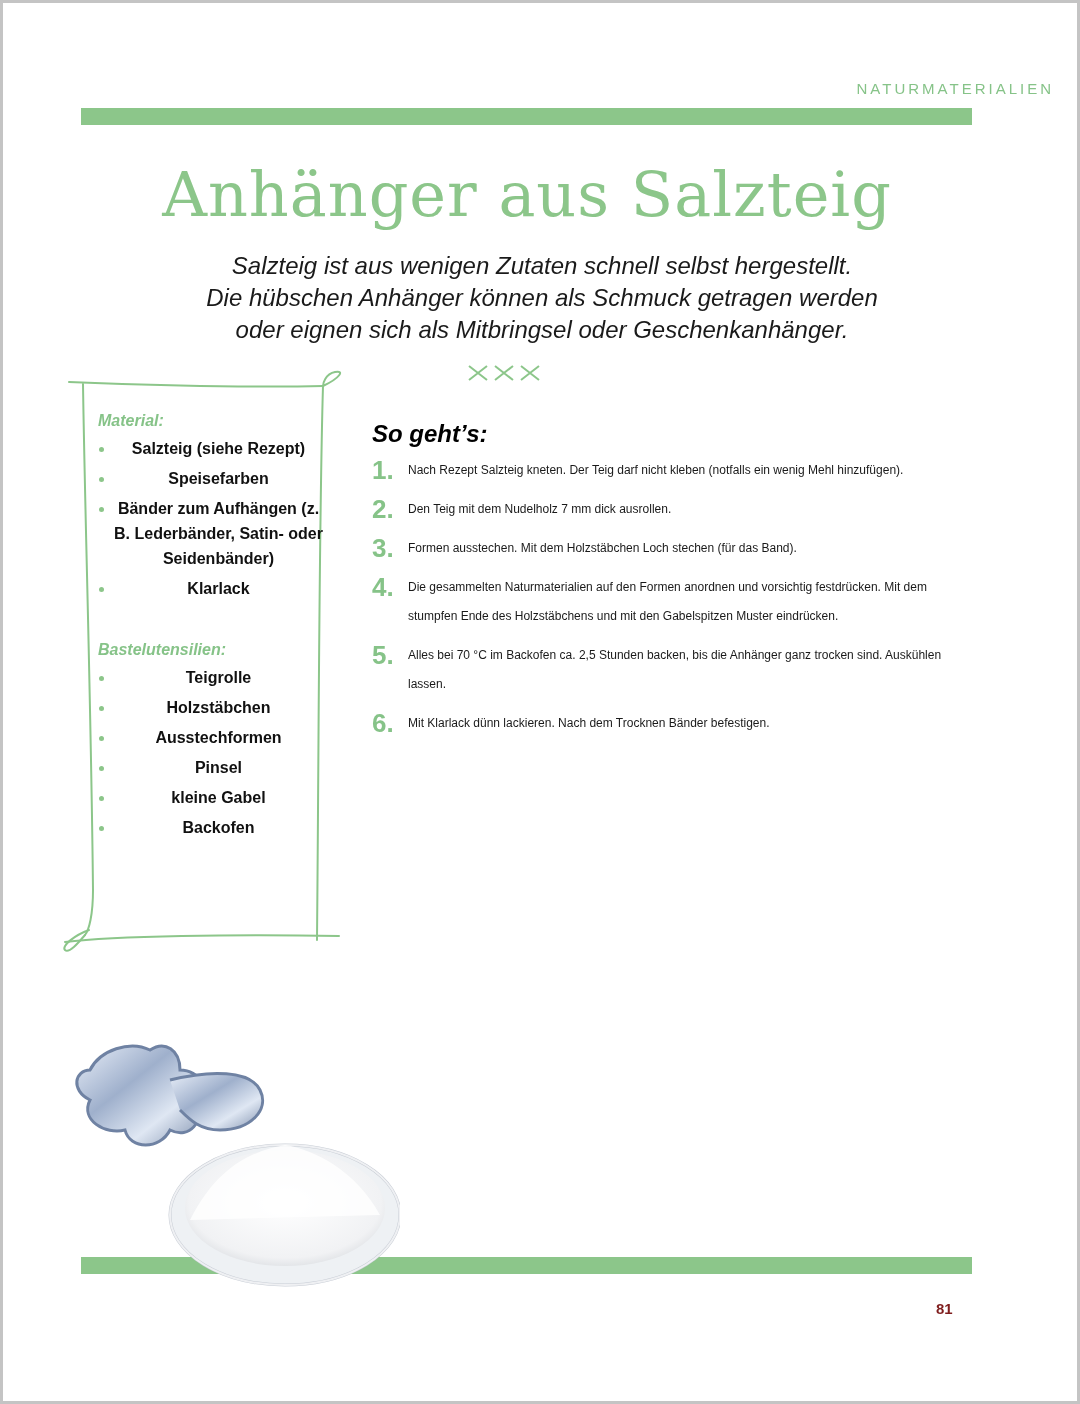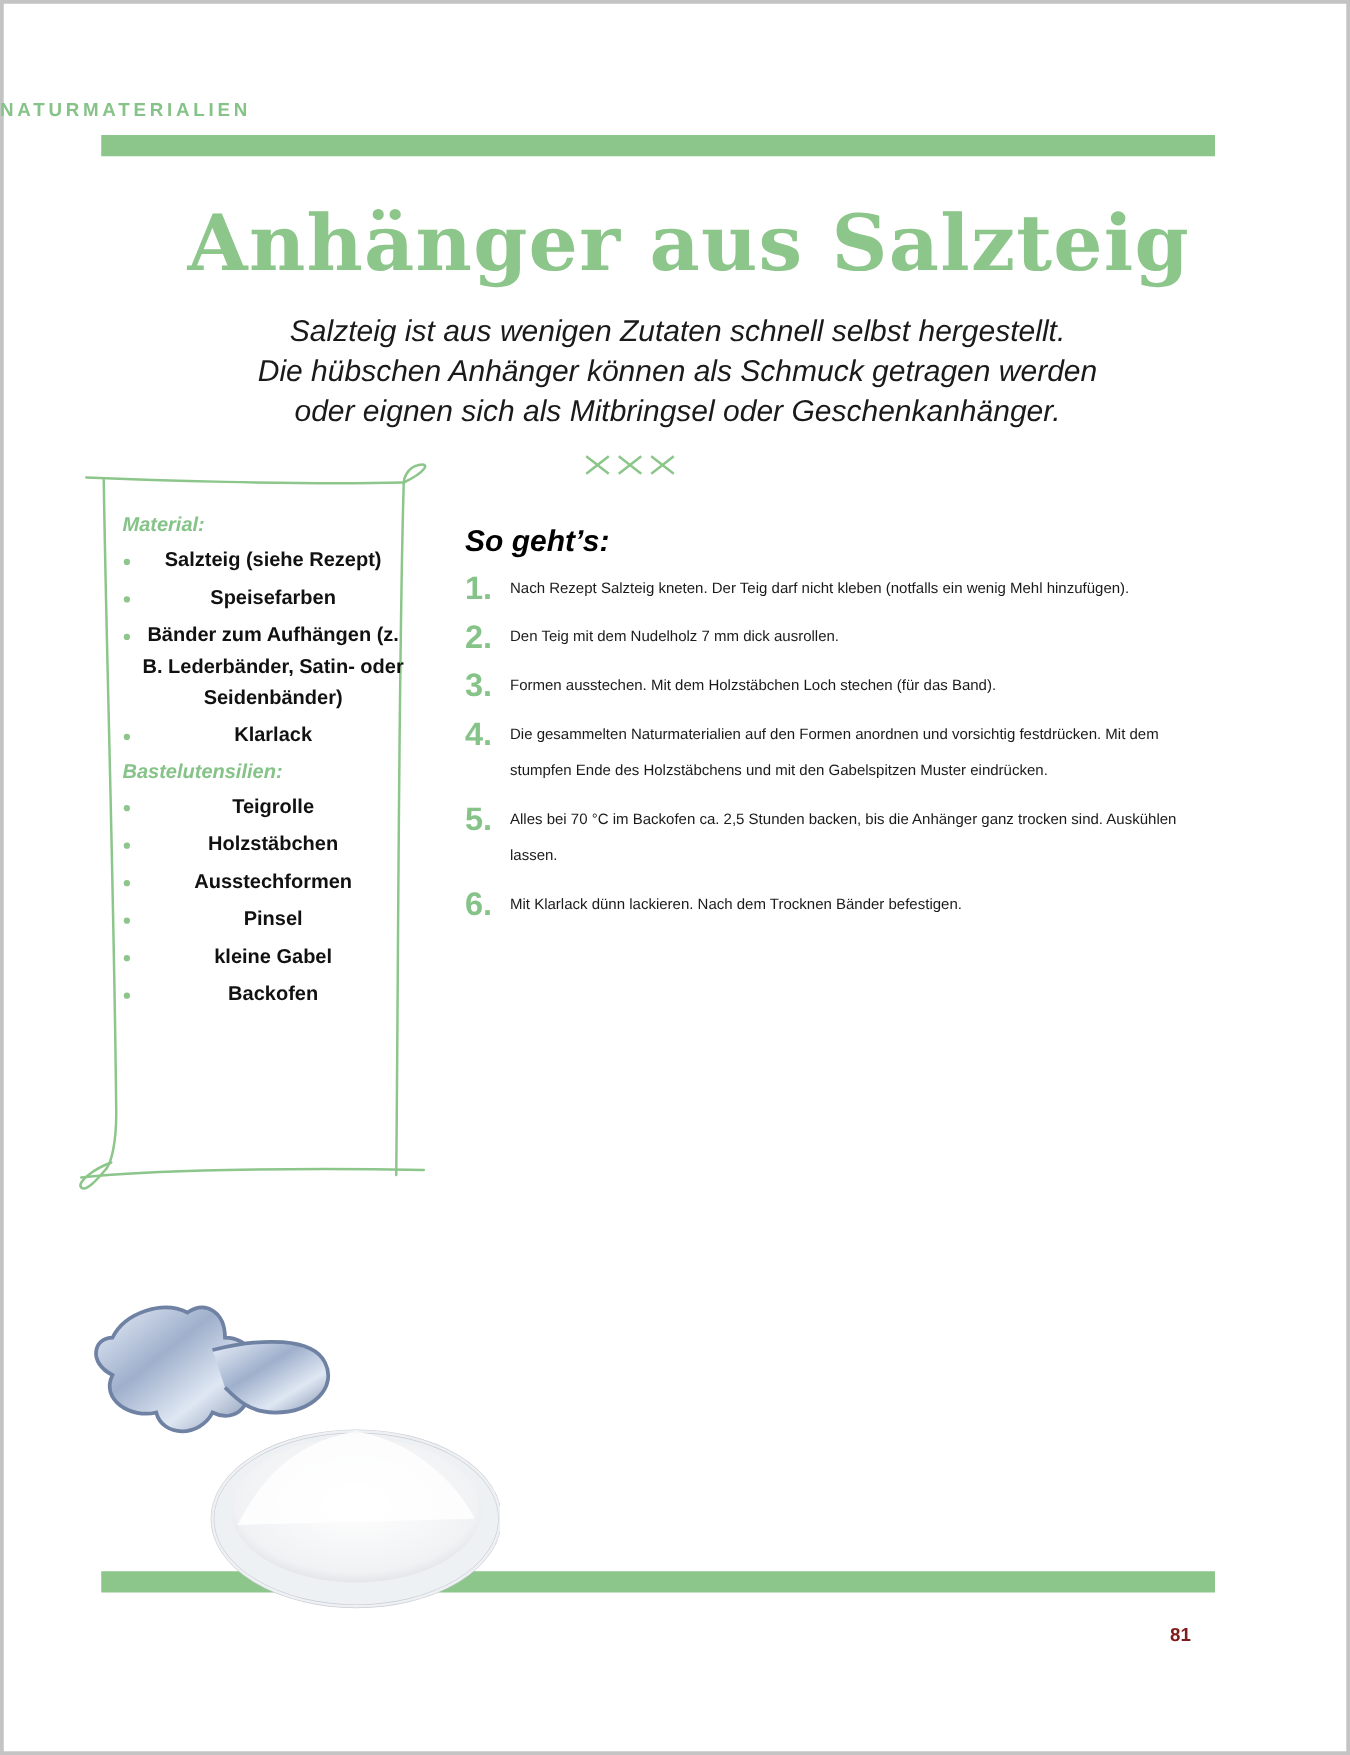--- a/index.html
+++ b/index.html
@@ -1,48 +1,48 @@
 <!DOCTYPE html>
 <html><head>
 <meta charset="utf-8">
 <style>
   html, body { margin:0; padding:0; }
   body { width:1080px; height:1404px; background:#ffffff; position:relative; overflow:hidden; font-family:"Liberation Sans", sans-serif; color:#1a1a1a; }
   .page-border { position:absolute; left:0; top:0; width:1074px; height:1398px; border:3px solid #c4c4c4; box-sizing:content-box; pointer-events:none; }
-  .section-label { position:absolute; top:80px; left:0; width:1054px; text-align:left; font-size:15px; letter-spacing:3px; font-weight:bold; color:#86c388; }
+  .section-label { position:absolute; top:80px; left:0; width:1054px; text-align:right; font-size:15px; letter-spacing:3px; font-weight:normal; color:#86c388; }
   .top-bar { position:absolute; left:81px; top:108px; width:891px; height:17px; background:#8cc68a; }
   .title { position:absolute; top:158px; left:0; width:1054px; text-align:center; font-family:"DejaVu Serif", serif; font-size:62px; color:#8cc68a; letter-spacing:1px; }
   .intro { position:absolute; top:250px; left:0; width:1084px; text-align:center; font-family:"Liberation Sans", sans-serif; font-style:italic; font-size:24px; line-height:32px; color:#1a1a1a; }
   .intro div { display:block; }
   .divider-xxx { position:absolute; left:467px; top:362px; font-size:22px; letter-spacing:2px; color:#8cc68a; font-family:"DejaVu Sans", sans-serif; }
   .frame-svg { position:absolute; left:55px; top:370px; }
   .box { position:absolute; left:98px; top:412px; width:225px; }
   .box h3 { margin:0; font-family:"Liberation Sans", sans-serif; font-style:italic; font-weight:bold; color:#86c388; font-size:16px; }
   .box ul { list-style:none; padding:0; margin:6px 0 0 0;text-align:center; }
   .box li { position:relative; padding-left:16px; font-size:16px; font-weight:bold; line-height:25px; margin-bottom:5px; color:#111; }
   .box li::before { content:""; position:absolute; left:1px; top:11px; width:5px; height:5px; border-radius:50%; background:#8cc68a; }
-  .box .h2 { margin-top:8px;font-style:italic; }
+  .box .h2 { margin-top:40px;font-style:italic; }
   .steps { position:absolute; left:372px; top:420px; width:600px; }
   .steps h2 { margin:0 0 8px 0; font-size:24px; font-style:italic; font-weight:bold; color:#000000; }
   .step { display:flex; margin-bottom:10px; }
   .step .num { width:36px; flex:none; font-size:26px; font-weight:bold; color:#86c388; line-height:29px; }
   .step .txt { font-size:12px; line-height:29px; color:#1a1a1a; }
   .photo { position:absolute; left:70px; top:1030px; width:330px; height:260px; }
   .bottom-bar { position:absolute; left:81px; top:1257px; width:891px; height:17px; background:#8cc68a; }
   .page-number { position:absolute; left:936px; top:1300px; font-size:15px; font-weight:bold; color:#7f1d1d; }
 </style>
 </head>
 <body>
 
 <div class="page-border"></div>
 
 <div class="section-label">NATURMATERIALIEN</div>
 <div class="top-bar"></div>
 
-<h1 class="title" style="margin:0;font-weight:bold;padding-left:24px;">Anhänger aus Salzteig</h1>
+<h1 class="title" style="margin:0;font-weight:normal;">Anhänger aus Salzteig</h1>
 
 <div class="intro">
   <div>Salzteig ist aus wenigen Zutaten schnell selbst hergestellt.</div>
   <div>Die hübschen Anhänger können als Schmuck getragen werden</div>
   <div>oder eignen sich als Mitbringsel oder Geschenkanhänger.</div>
 </div>
 
 <div class="divider-xxx">
   <svg width="76" height="18" viewBox="0 0 76 18">
     <g stroke="#8cc68a" stroke-width="2" fill="none">

